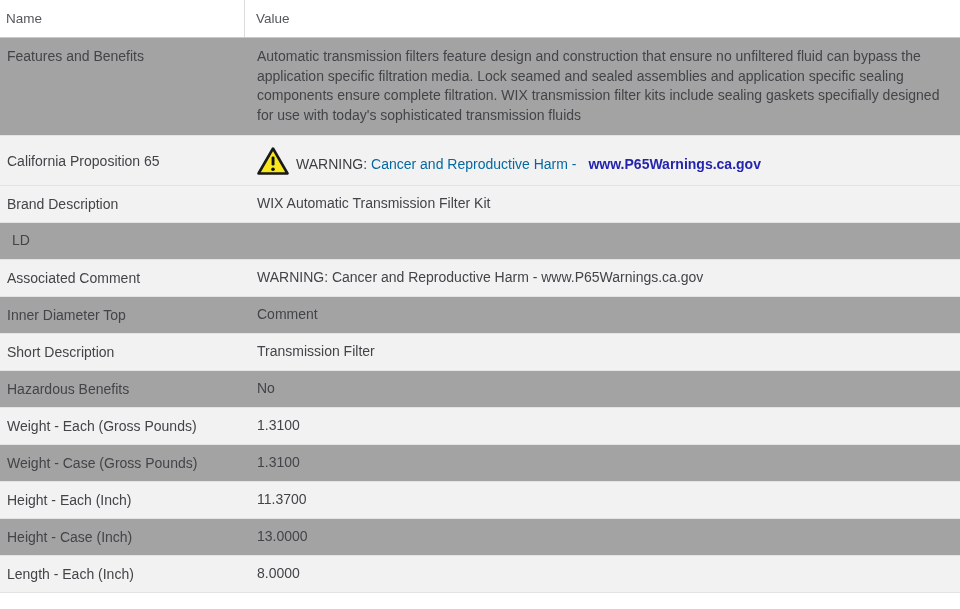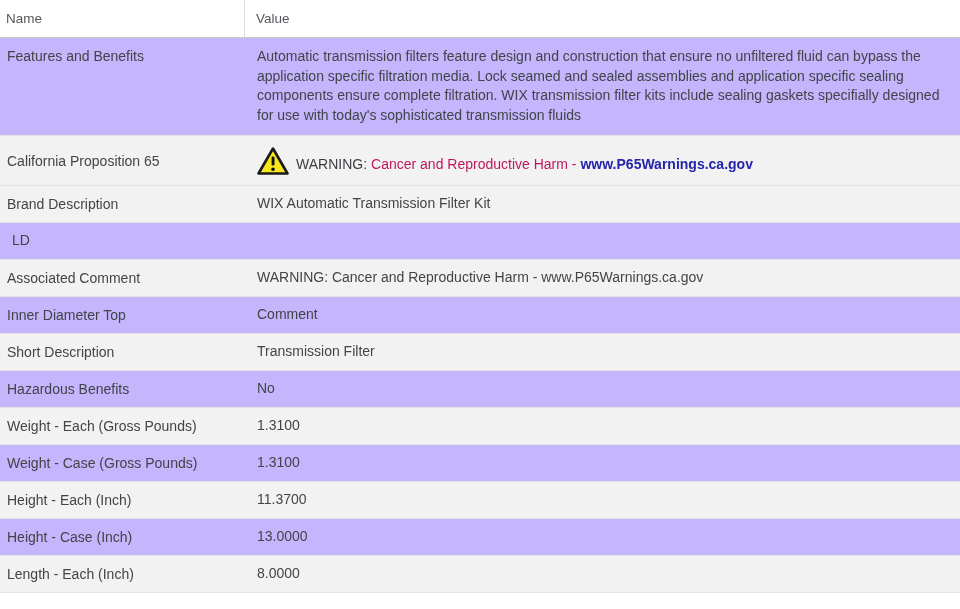--- a/index.html
+++ b/index.html
@@ -28,21 +28,21 @@
   .th-name {
     width: 245px; box-sizing: border-box; padding-left: 6px;
     border-right: 1px solid #dcdcdc;
   }
   .th-value { padding-left: 11px; flex: 1; }
 
   
   .row {
     display: flex; box-sizing: border-box;
     border-bottom: 1px solid var(--row-border);
-    background: #c4b5fd; align-items: center;
+    background: #a3a3a3; align-items: center;
   }
   .row.alt { background: var(--alt-row-bg); }
   .row.regular { height: 37px; }
   .cell-name {
     width: 245px; box-sizing: border-box;
     padding-left: 7px; padding-right: 8px;
     font-size: 14px; line-height: 18px;
   }
   .cell-value {
     flex: 1; box-sizing: border-box;
@@ -54,24 +54,24 @@
   .row.paragraph { height: 98px; align-items: flex-start; }
   .row.paragraph .cell-name,
   .row.paragraph .cell-value { padding-top: 9px; }
 
   
   .row.warning-row { height: 50px; }
   .warning-flex { display: flex; align-items: flex-end; }
   .warning-icon { display: inline-block; line-height: 0; margin-right: 7px; flex: none; }
   .warning-inline { display: inline; padding-bottom: 1px; }
   .warning-label { font-weight: normal; color: #3c3e42; margin-right: 4px; }
-  .warning-text { color: #be185d; }
+  .warning-text { color: #0369a1; }
   .p65-link {
     color: var(--link-color); font-weight: bold;
-    text-decoration: none; cursor: pointer; margin-left: 4px;
+    text-decoration: none; cursor: pointer; margin-left: 12px;
   }
 </style>
 </head>
 <body style="--link-color: #2424ad; --alt-row-bg: #f3f2f2; --row-border: #e5e4e4; --header-border: #c9c9c9;">
 
 <div class="spec-table">
   <div class="thead">
     <div class="th th-name">Name</div>
     <div class="th th-value">Value</div>
   </div>

